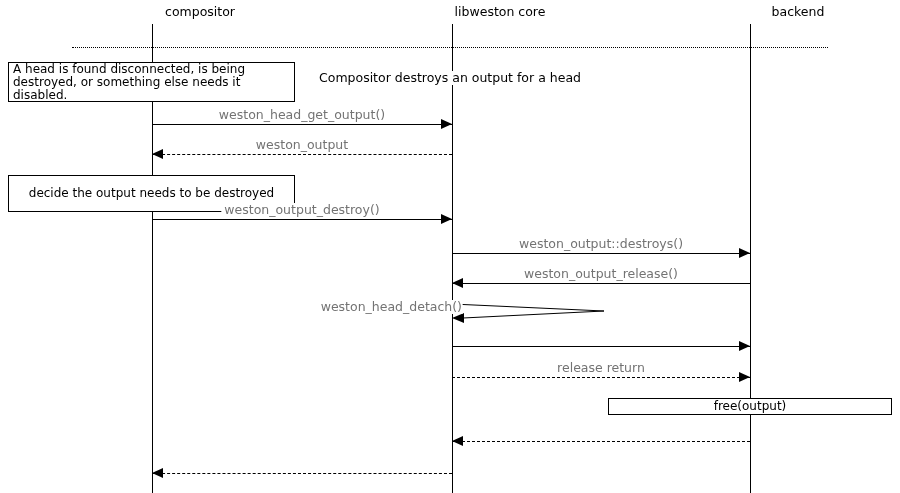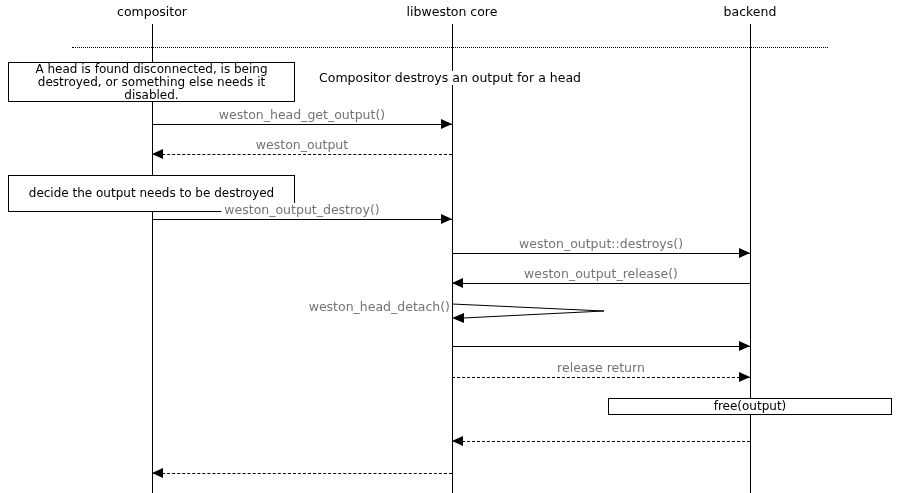--- a/index.html
+++ b/index.html
@@ -19,20 +19,21 @@
     overflow: hidden;
   }
   
   .participant-label {
     position: absolute;
     transform: translateX(-50%);
     font-size: 12.5px;
     line-height: 15px;
     white-space: nowrap;
     color: #000;
+    margin-left: 48px;
   }
   
   .lifeline {
     position: absolute;
     width: 0;
     border-left: 1px solid #000000;
   }
   
   .divider-line {
     position: absolute;
@@ -50,21 +51,20 @@
   }
   
   .note-box {
     position: absolute;
     box-sizing: border-box;
     border: 1px solid #000000;
     background: #ffffff;
     display: flex;
     align-items: center;
     justify-content: center;
-    text-align: center;
     font-size: 12px;
     line-height: 13px;
     color: #000;
     padding: 2px 4px;
   }
   
   .msg-line {
     position: absolute;
     height: 0;
   }
@@ -91,20 +91,21 @@
     font-size: 12.5px;
     line-height: 14px;
     white-space: nowrap;
     background: #ffffff;
     padding: 0 3px;
     color: #737373;
   }
   .msg-label.left-of {
     transform: translateX(-100%);
     padding-right: 1px;
+    margin-left: 12px;
   }
   
   .self-msg { position: absolute; }
   .self-msg svg { display: block; }
 </style>
 </head>
 <body>
 
 <div id="diagram">
 

